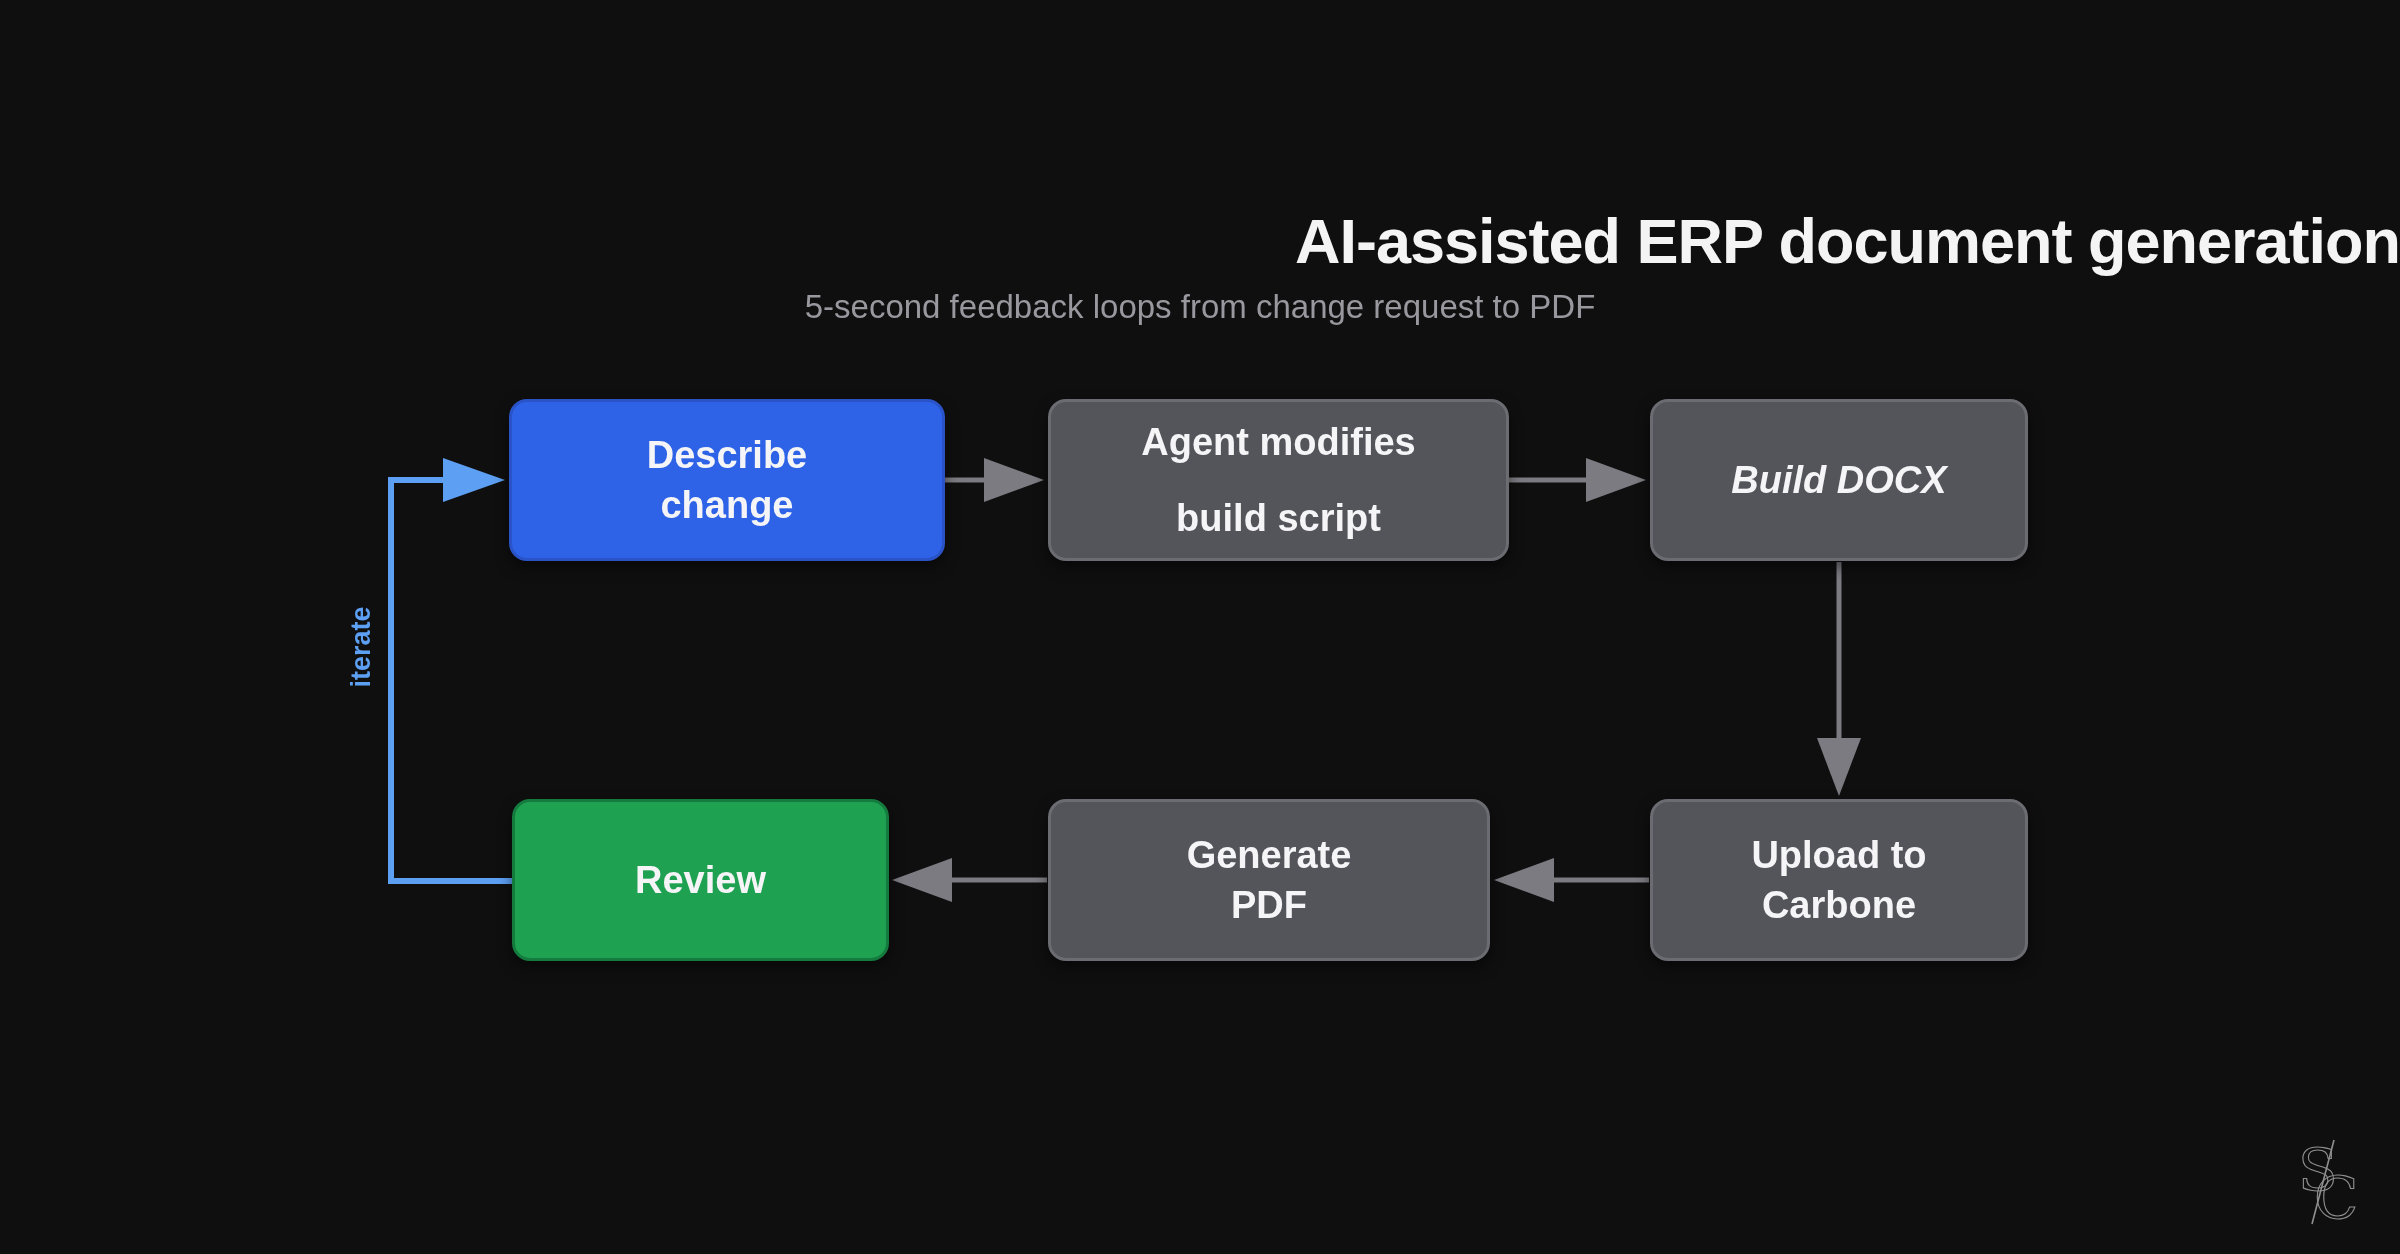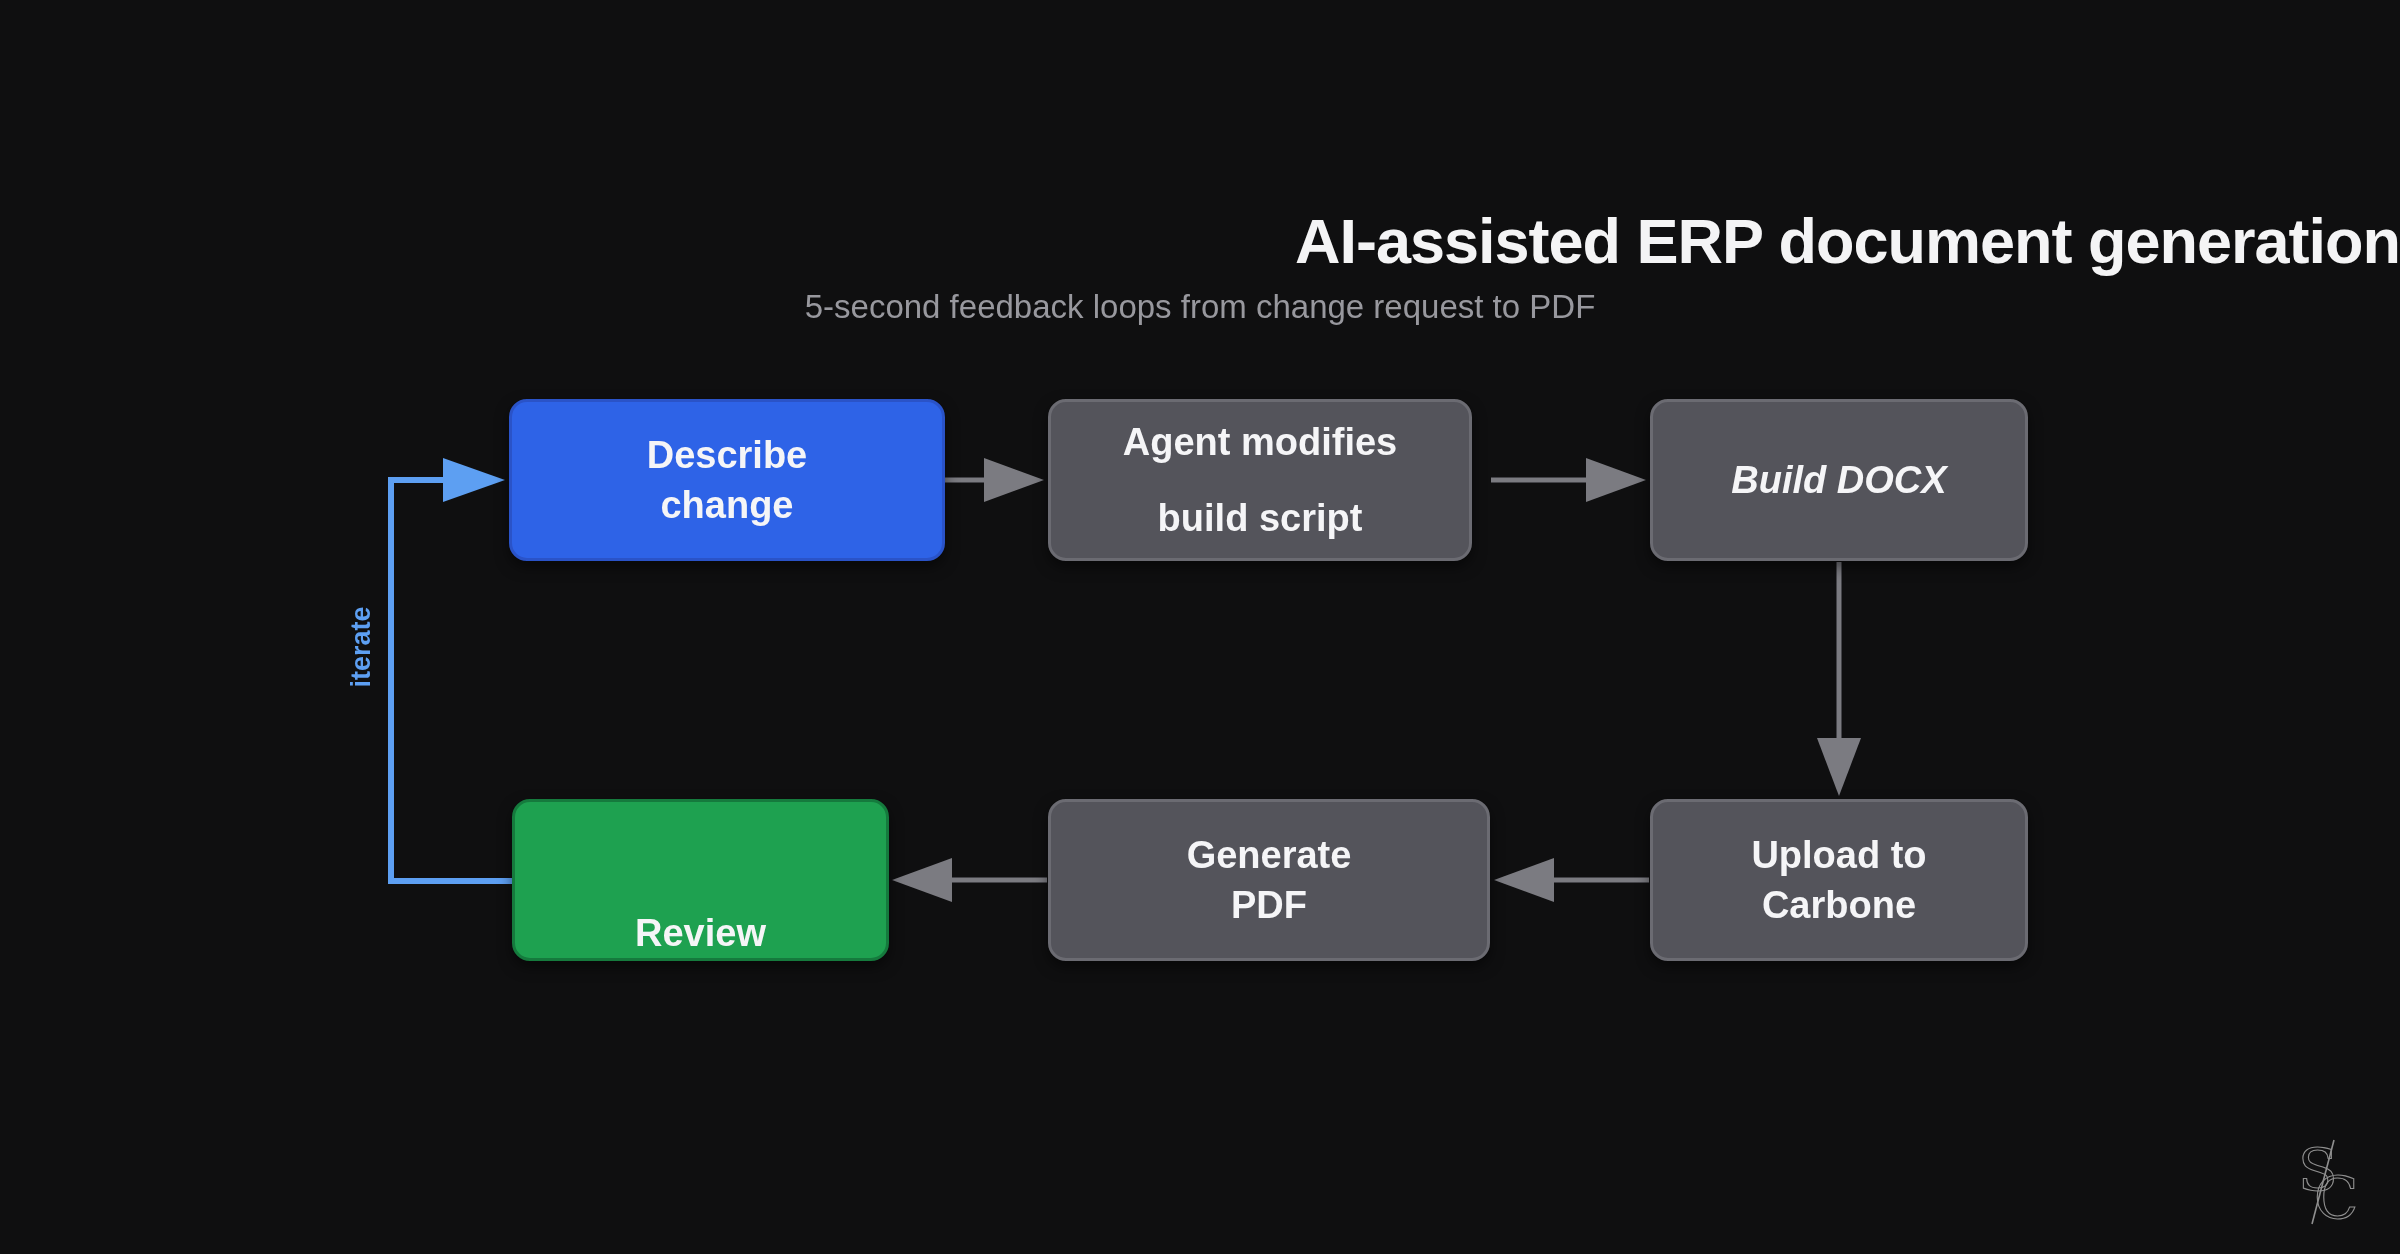--- a/index.html
+++ b/index.html
@@ -24,23 +24,23 @@
     font-size:33px; font-weight:400; color:var(--subtitle-text);
   }
   .node{
     position:absolute; height:162px; border-radius:18px; box-sizing:border-box;
     display:flex; flex-direction:column; align-items:center; justify-content:center;
     color:var(--node-text); font-size:38px; font-weight:700; line-height:50px;
     text-align:center; box-shadow:0 6px 14px rgba(0,0,0,.5);
   }
   .node.primary{ background:var(--node-primary); border:3px solid var(--node-primary-border); }
   .node.step{ background:var(--node-step); border:3px solid var(--node-step-border); }
-  .node.success{ background:var(--node-success); border:3px solid var(--node-success-border);justify-content:flex-end; }
+  .node.success{ background:var(--node-success); border:3px solid var(--node-success-border); }
   .n-describe{ left:509px; top:399px; width:436px; }
-  .n-agent{ left:1048px; top:399px; width:424px;gap:26px; }
+  .n-agent{ left:1048px; top:399px; width:461px;gap:26px; }
   .n-docx{ left:1650px; top:399px; width:378px;font-style:italic; }
   .n-upload{ left:1650px; top:799px; width:378px; }
   .n-pdf{ left:1048px; top:799px; width:442px; }
   .n-review{ left:512px; top:799px; width:377px; }
   svg.overlay{ position:absolute; left:0; top:0; width:2400px; height:1254px; pointer-events:none; }
   .arrow-line{ stroke:var(--arrow); stroke-width:5; fill:none; }
   .arrow-head{ fill:var(--arrow); stroke:none; }
   .loop-line{ stroke:var(--accent); stroke-width:6; fill:none; }
   .loop-head{ fill:var(--accent); stroke:none; }
   .iterate-label{

